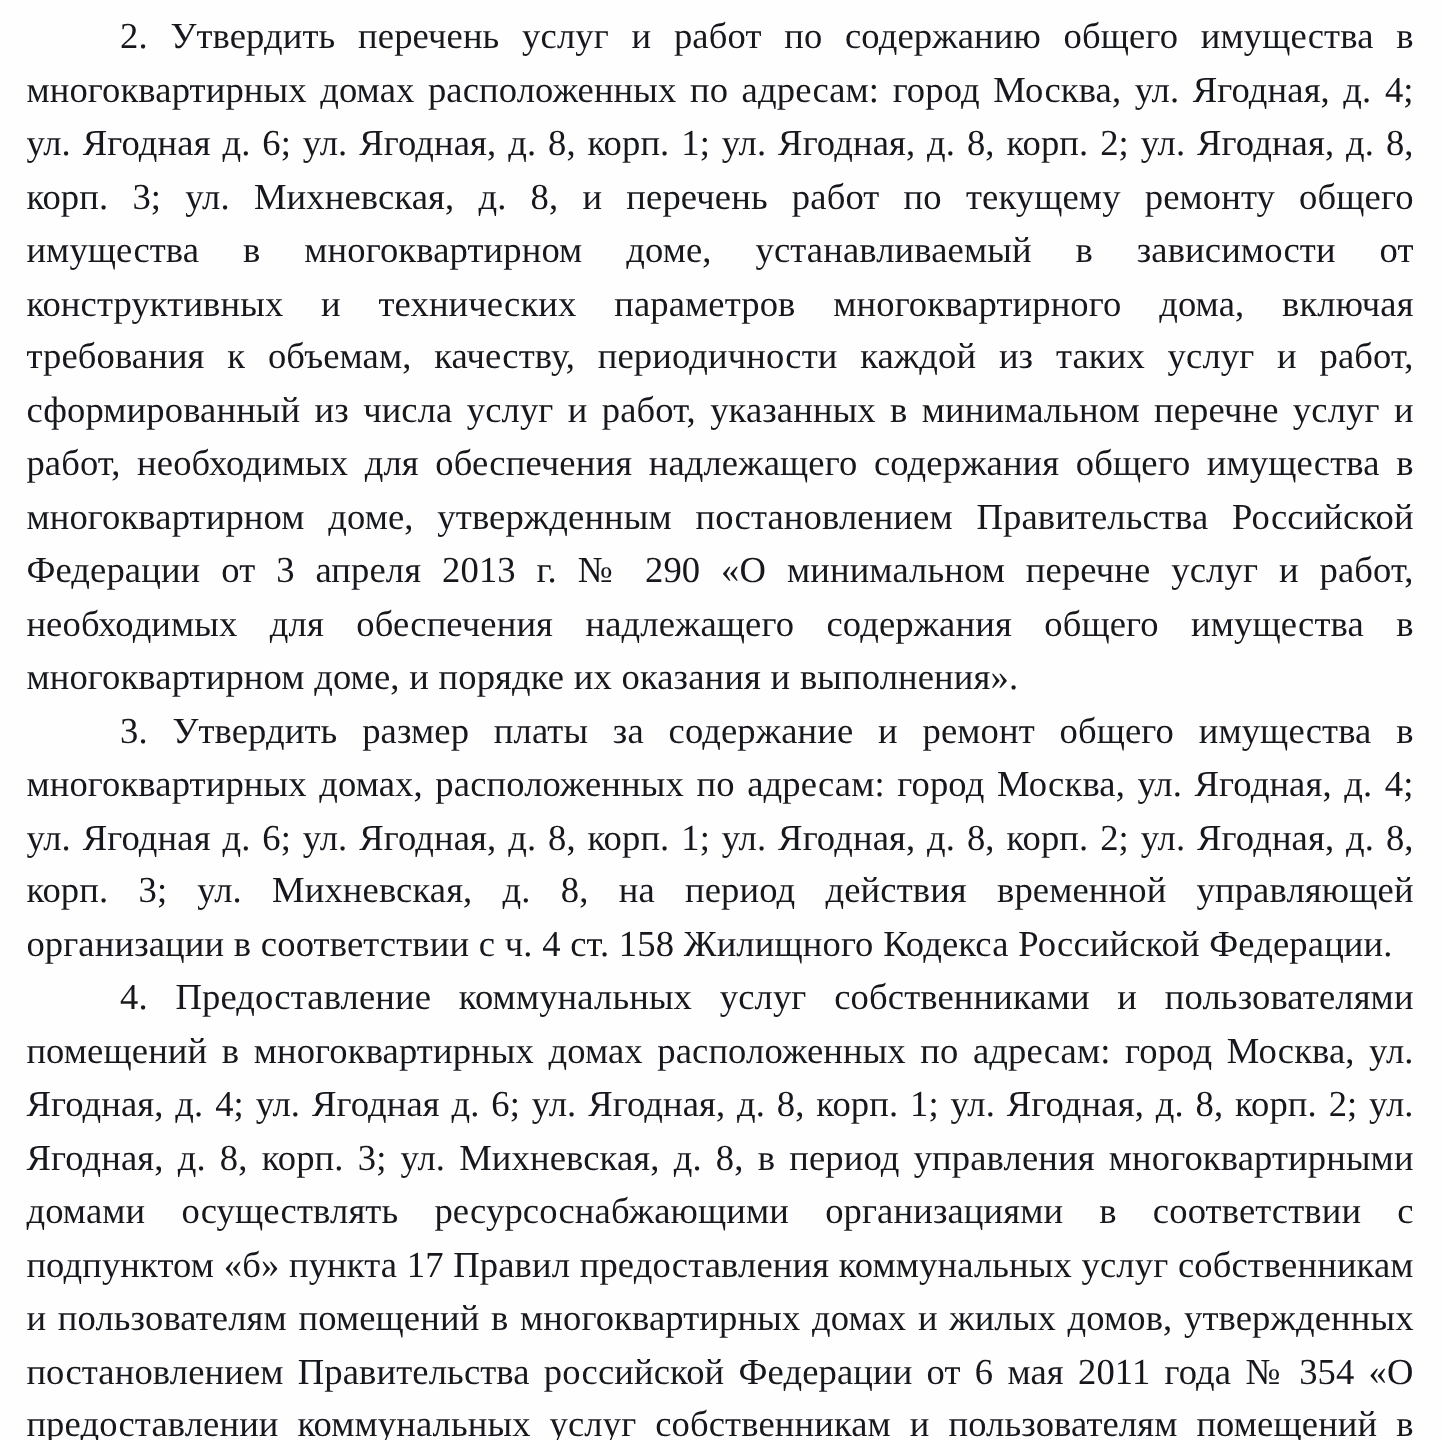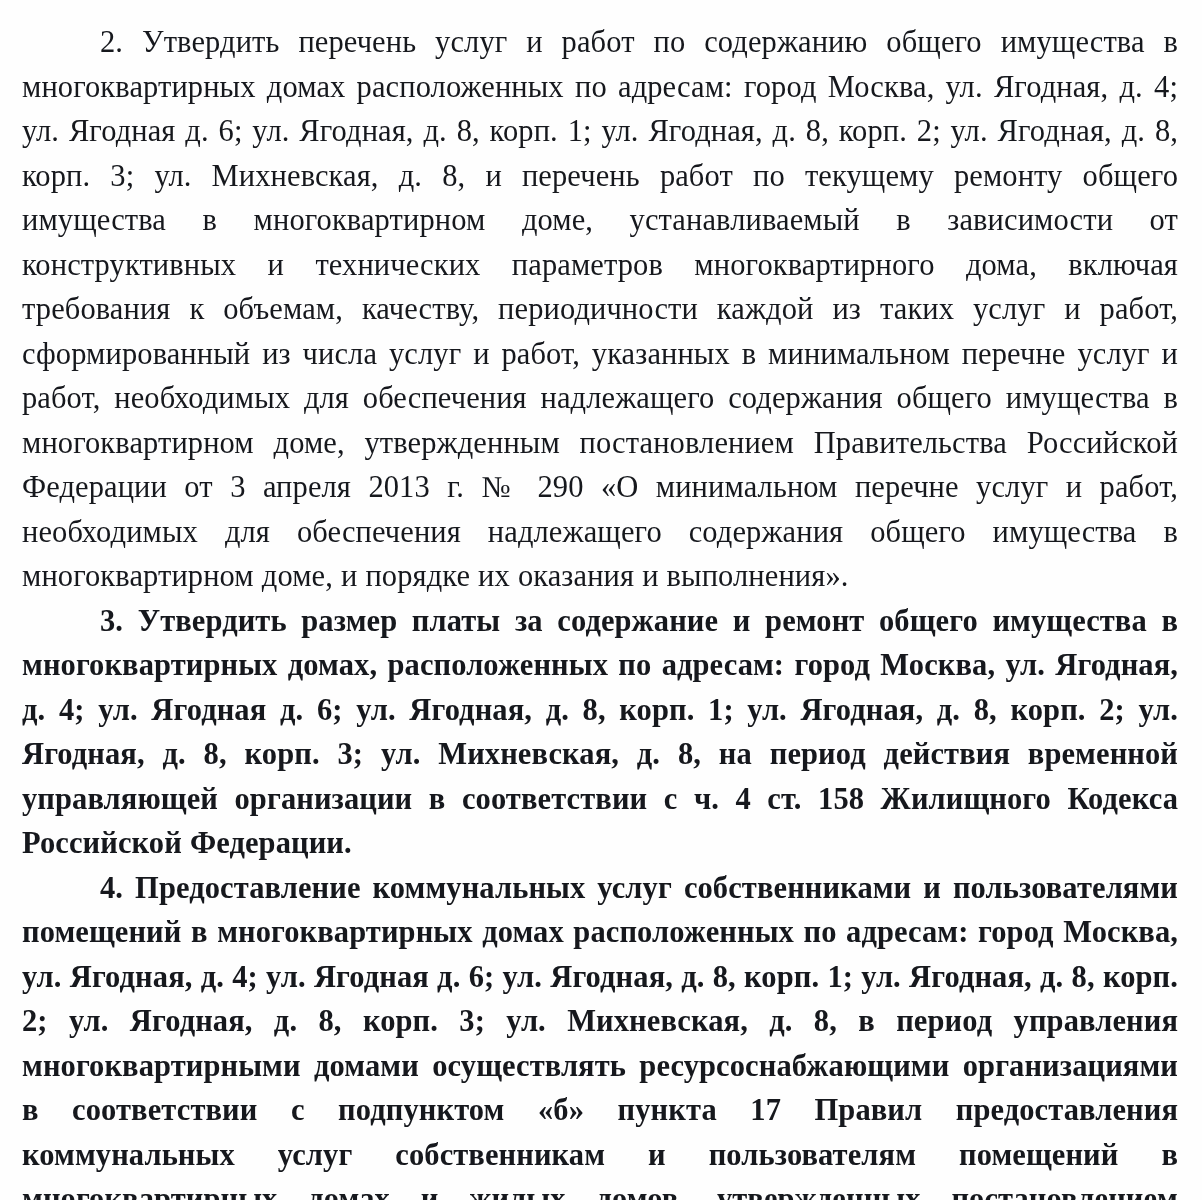--- a/index.html
+++ b/index.html
@@ -11,40 +11,39 @@
     width: 1202px;
     height: 1200px;
     font-family: "Liberation Serif", "DejaVu Serif", serif;
     color: #15171c;
     overflow: hidden;
   }
   .page {
     box-sizing: border-box;
     width: 1202px;
     height: 1200px;
-    padding: 20px 24px 0 22px;
+    padding: 8px 24px 0 22px;
     background: #fefefe;
   }
   .doc-body {
     display: block;
   }
   .para {
     margin: 0 0 0 0;
     text-align: justify;
     text-justify: inter-word;
     text-indent: 78px;
     font-size: 30.5px;
     line-height: 44.5px;
     letter-spacing: 0.1px;
     word-spacing: 0.3px;
     color: #16181d;
   }
   .para + .para {
     margin-top: 0px;
-    font-weight: bold;
   }
   
   .para::after {
     content: "";
     display: inline-block;
     width: 100%;
   }
   .para.no-stretch::after {
     content: none;
   }

